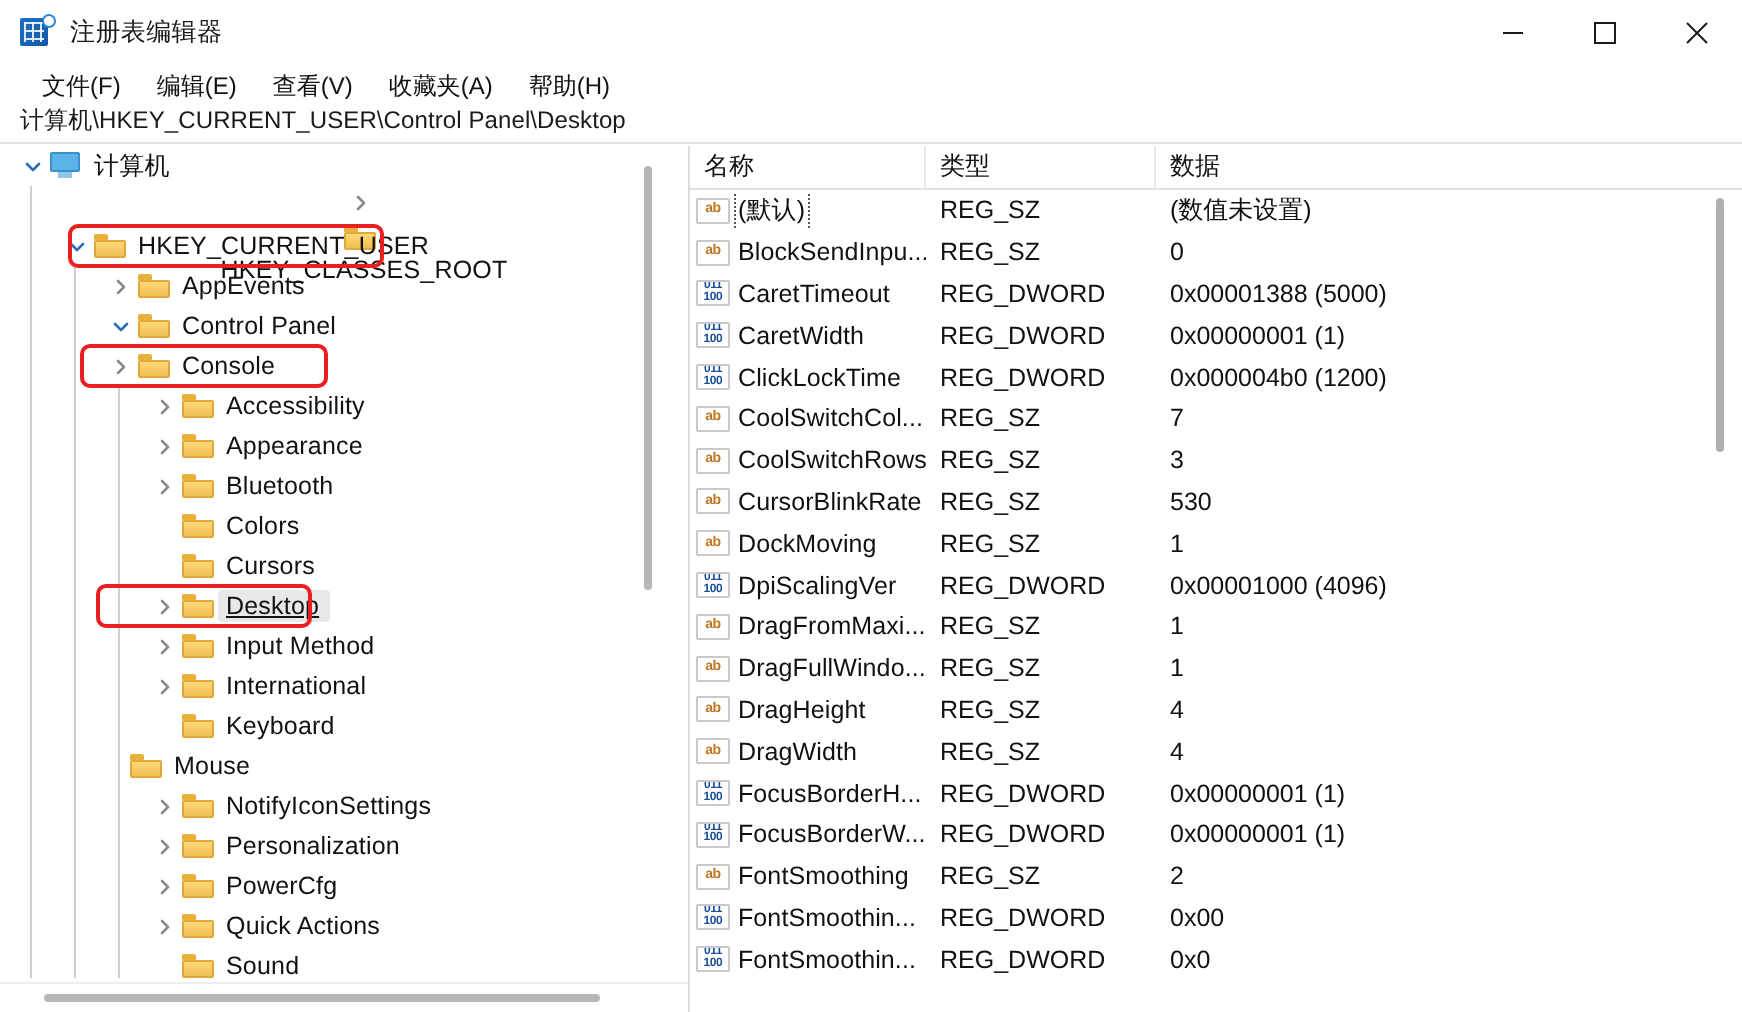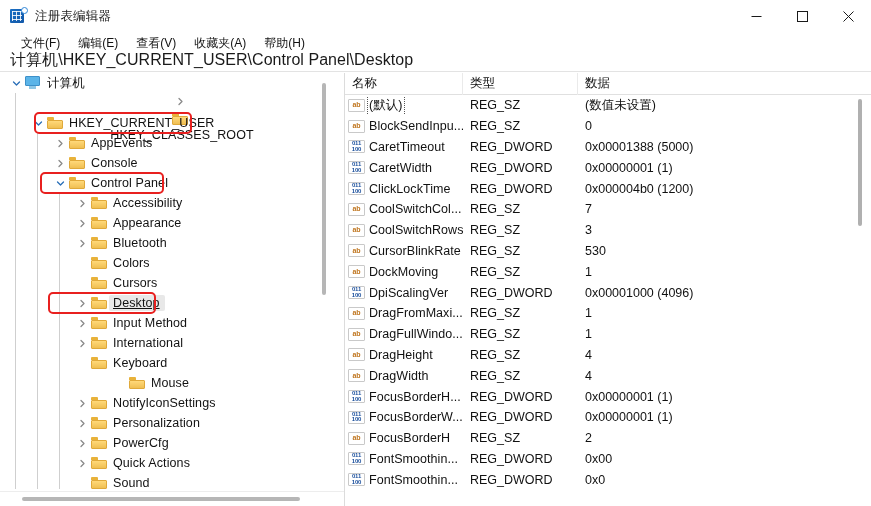--- a/index.html
+++ b/index.html
@@ -89,21 +89,21 @@
   
   .addressbar {
     position: absolute; left: 0; top: 50px;
     width: 871px; height: 22px;
     display: flex; align-items: center;
     padding-left: 10px;
     background: #ffffff;
     border-bottom: 1px solid #e3e3e3;
   }
   .address-text {
-    font-size: 16px;
+    font-size: 12px;
     color: #1a1a1a;
     white-space: nowrap;
     letter-spacing: .05px;
   }
 
   
   .panes {
     position: absolute; left: 0; top: 73px;
     width: 871px; height: 433px;
     display: flex;
@@ -411,47 +411,47 @@
                 <div class="body"></div>
               </div>
             </div>
             <span class="tree-label">AppEvents</span>
           </div>
           <div class="tree-row" style="padding-left: 52px;">
             <div class="guide" style="left: 15px;"></div>
             <div class="guide" style="left: 37px;"></div>
             <div class="chev">
               <svg width="9" height="9" viewBox="0 0 9 9">
+                <path d="M1.5 3 L4.5 6 L7.5 3" fill="none" stroke="#2a6fb8" stroke-width="1.3" stroke-linecap="round" stroke-linejoin="round"></path>
+              </svg>
+            </div>
+            <div class="tnode-icon">
+              <div class="folder">
+                <div class="tab"></div>
+                <div class="body"></div>
+              </div>
+            </div>
+            <span class="tree-label">Control Panel</span>
+          </div>
+          <div class="tree-row" style="padding-left: 52px;">
+            <div class="guide" style="left: 15px;"></div>
+            <div class="guide" style="left: 37px;"></div>
+            <div class="chev">
+              <svg width="9" height="9" viewBox="0 0 9 9">
                 <path d="M3 1.5 L6 4.5 L3 7.5" fill="none" stroke="#8a8a8a" stroke-width="1.3" stroke-linecap="round" stroke-linejoin="round"></path>
               </svg>
             </div>
             <div class="tnode-icon">
               <div class="folder">
                 <div class="tab"></div>
                 <div class="body"></div>
               </div>
             </div>
             <span class="tree-label">Console</span>
           </div>
-          <div class="tree-row" style="padding-left: 52px;">
-            <div class="guide" style="left: 15px;"></div>
-            <div class="guide" style="left: 37px;"></div>
-            <div class="chev">
-              <svg width="9" height="9" viewBox="0 0 9 9">
-                <path d="M1.5 3 L4.5 6 L7.5 3" fill="none" stroke="#2a6fb8" stroke-width="1.3" stroke-linecap="round" stroke-linejoin="round"></path>
-              </svg>
-            </div>
-            <div class="tnode-icon">
-              <div class="folder">
-                <div class="tab"></div>
-                <div class="body"></div>
-              </div>
-            </div>
-            <span class="tree-label">Control Panel</span>
-          </div>
           <div class="tree-row" style="padding-left: 74px;">
             <div class="guide" style="left: 15px;"></div>
             <div class="guide" style="left: 37px;"></div>
             <div class="guide" style="left: 59px;"></div>
             <div class="chev">
               <svg width="9" height="9" viewBox="0 0 9 9">
                 <path d="M3 1.5 L6 4.5 L3 7.5" fill="none" stroke="#8a8a8a" stroke-width="1.3" stroke-linecap="round" stroke-linejoin="round"></path>
               </svg>
             </div>
             <div class="tnode-icon">
@@ -579,21 +579,21 @@
             <div class="guide" style="left: 59px;"></div>
             <div class="chev"></div>
             <div class="tnode-icon">
               <div class="folder">
                 <div class="tab"></div>
                 <div class="body"></div>
               </div>
             </div>
             <span class="tree-label">Keyboard</span>
           </div>
-          <div class="tree-row" style="padding-left: 112px;">
+          <div class="tree-row" style="padding-left: 48px;">
             <div class="guide" style="left: 15px;"></div>
             <div class="guide" style="left: 37px;"></div>
             <div class="guide" style="left: 59px;"></div>
             <div class="chev"></div>
             <div class="tnode-icon">
               <div class="folder">
                 <div class="tab"></div>
                 <div class="body"></div>
               </div>
             </div>
@@ -839,21 +839,21 @@
                 <span>100</span>
               </span>
               <span class="vname">FocusBorderW...</span>
             </div>
             <div class="c2">REG_DWORD</div>
             <div class="c3">0x00000001 (1)</div>
           </div>
           <div class="lrow">
             <div class="c1">
               <span class="vtype-icon sz">ab</span>
-              <span class="vname">FocusBorderH</span>
+              <span class="vname">FontSmoothing</span>
             </div>
             <div class="c2">REG_SZ</div>
             <div class="c3">2</div>
           </div>
           <div class="lrow">
             <div class="c1">
               <span class="vtype-icon dword">
                 <span>011</span>
                 <span>100</span>
               </span>

